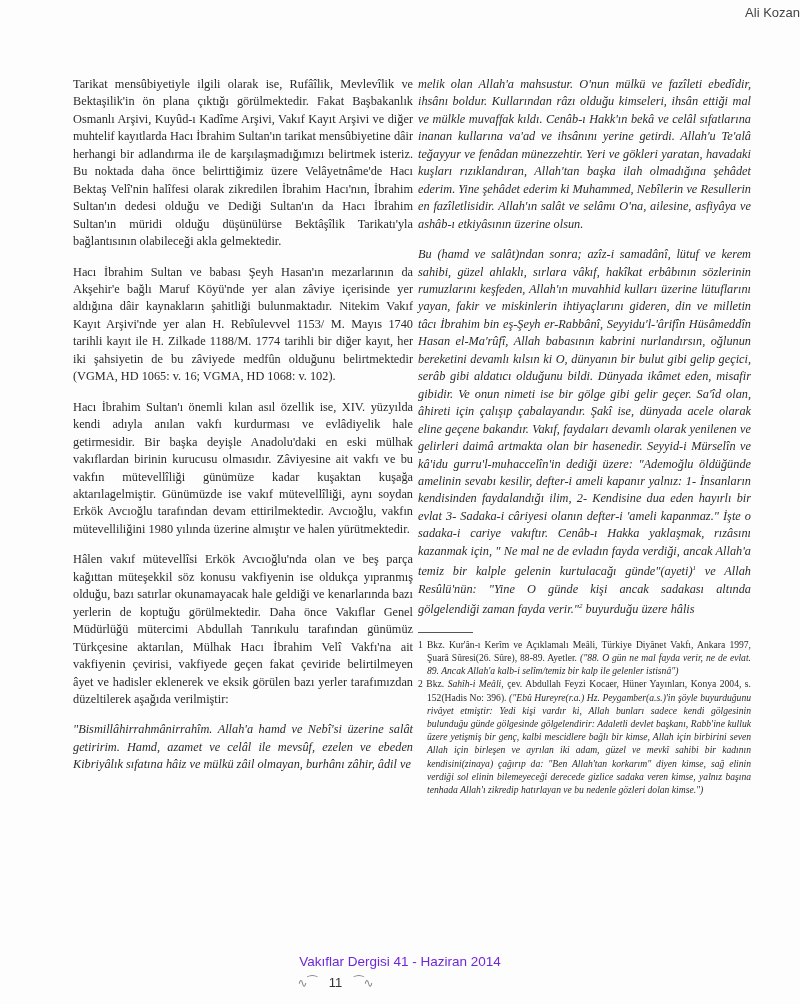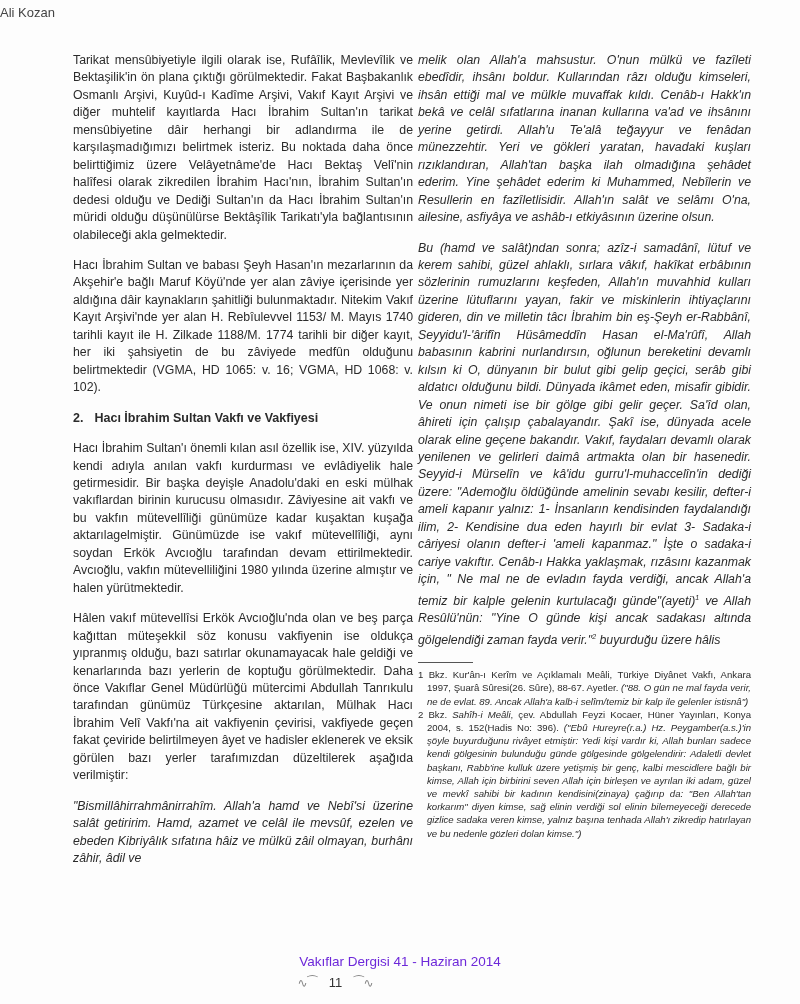--- a/index.html
+++ b/index.html
@@ -1,24 +1,24 @@
 <!DOCTYPE html>
 <html><head>
 <meta charset="utf-8">
 <style>
   html, body { margin: 0; padding: 0; }
   body {
     width: 800px; height: 1004px; background: #fdfdfd; position: relative; overflow: hidden;
     font-family: "Liberation Sans", "DejaVu Sans", sans-serif; color: #2b2b2b;
   }
   .header {
-    position: absolute; top: 5px; left: 0; width: 800px; text-align: left;
+    position: absolute; top: 5px; left: 0; width: 800px; text-align: right;
     font-size: 13px; color: #444;
   }
-  .col { position: absolute; top: 52px; width: 340px; font-size: 12.3px; line-height: 17.45px; }
+  .col { position: absolute; top: 76px; width: 340px; font-size: 12.3px; line-height: 17.45px; font-family: Liberation Serif, serif; }
   .col.left { left: 73px; }
   .col.right { left: 418px; width: 333px; }
   .col p { margin: 0 0 13px 0; text-align: justify; text-align-last: left; }
   .col p.it { font-style: italic; }
   .section-title { font-weight: bold; margin: 0 0 13px 0; font-size: 12.5px; }
   .section-title .num { display: inline-block; width: 18px; }
   .fn-rule { width: 55px; border-top: 1px solid #555; margin: 8px 0 5px 0; }
   .fn { font-size: 9.6px; line-height: 13.2px; margin: 0 0 0 0; padding-left: 9px; text-indent: -9px; text-align: justify; text-align-last: left; }
   .fn .it { font-style: italic; }
   .footer {
@@ -33,37 +33,33 @@
   sup { font-size: 7px; }
 </style>
 </head>
 <body>
 
 <div class="header">Ali Kozan</div>
 
 <div class="col left">
   <p>Tarikat mensûbiyetiyle ilgili olarak ise, Rufâîlik, Mevlevîlik ve Bektaşilik'in ön plana çıktığı görülmektedir. Fakat Başbakanlık Osmanlı Arşivi, Kuyûd-ı Kadîme Arşivi, Vakıf Kayıt Arşivi ve diğer muhtelif kayıtlarda Hacı İbrahim Sultan'ın tarikat mensûbiyetine dâir herhangi bir adlandırma ile de karşılaşmadığımızı belirtmek isteriz. Bu noktada daha önce belirttiğimiz üzere Velâyetnâme'de Hacı Bektaş Velî'nin halîfesi olarak zikredilen İbrahim Hacı'nın, İbrahim Sultan'ın dedesi olduğu ve Dediği Sultan'ın da Hacı İbrahim Sultan'ın müridi olduğu düşünülürse Bektâşîlik Tarikatı'yla bağlantısının olabileceği akla gelmektedir.</p>
   <p>Hacı İbrahim Sultan ve babası Şeyh Hasan'ın mezarlarının da Akşehir'e bağlı Maruf Köyü'nde yer alan zâviye içerisinde yer aldığına dâir kaynakların şahitliği bulunmaktadır. Nitekim Vakıf Kayıt Arşivi'nde yer alan H. Rebîulevvel 1153/ M. Mayıs 1740 tarihli kayıt ile H. Zilkade 1188/M. 1774 tarihli bir diğer kayıt, her iki şahsiyetin de bu zâviyede medfûn olduğunu belirtmektedir (VGMA, HD 1065: v. 16; VGMA, HD 1068: v. 102).</p>
-  <div class="section-title">
-    <span class="num">2.</span>
-    <span>Hacı İbrahim Sultan Vakfı ve Vakfiyesi</span>
-  </div>
   <p>Hacı İbrahim Sultan'ı önemli kılan asıl özellik ise, XIV. yüzyılda kendi adıyla anılan vakfı kurdurması ve evlâdiyelik hale getirmesidir. Bir başka deyişle Anadolu'daki en eski mülhak vakıflardan birinin kurucusu olmasıdır. Zâviyesine ait vakfı ve bu vakfın mütevellîliği günümüze kadar kuşaktan kuşağa aktarılagelmiştir. Günümüzde ise vakıf mütevellîliği, aynı soydan Erkök Avcıoğlu tarafından devam ettirilmektedir. Avcıoğlu, vakfın mütevelliliğini 1980 yılında üzerine almıştır ve halen yürütmektedir.</p>
   <p>Hâlen vakıf mütevellîsi Erkök Avcıoğlu'nda olan ve beş parça kağıttan müteşekkil söz konusu vakfiyenin ise oldukça yıpranmış olduğu, bazı satırlar okunamayacak hale geldiği ve kenarlarında bazı yerlerin de koptuğu görülmektedir. Daha önce Vakıflar Genel Müdürlüğü mütercimi Abdullah Tanrıkulu tarafından günümüz Türkçesine aktarılan, Mülhak Hacı İbrahim Velî Vakfı'na ait vakfiyenin çevirisi, vakfiyede geçen fakat çeviride belirtilmeyen âyet ve hadisler eklenerek ve eksik görülen bazı yerler tarafımızdan düzeltilerek aşağıda verilmiştir:</p>
   <p class="it">"Bismillâhirrahmânirrahîm. Allah'a hamd ve Nebî'si üzerine salât getiririm. Hamd, azamet ve celâl ile mevsûf, ezelen ve ebeden Kibriyâlık sıfatına hâiz ve mülkü zâil olmayan, burhânı zâhir, âdil ve</p>
 </div>
 
 <div class="col right">
   <p class="it">melik olan Allah'a mahsustur. O'nun mülkü ve fazîleti ebedîdir, ihsânı boldur. Kullarından râzı olduğu kimseleri, ihsân ettiği mal ve mülkle muvaffak kıldı. Cenâb-ı Hakk'ın bekâ ve celâl sıfatlarına inanan kullarına va'ad ve ihsânını yerine getirdi. Allah'u Te'alâ teğayyur ve fenâdan münezzehtir. Yeri ve gökleri yaratan, havadaki kuşları rızıklandıran, Allah'tan başka ilah olmadığına şehâdet ederim. Yine şehâdet ederim ki Muhammed, Nebîlerin ve Resullerin en fazîletlisidir. Allah'ın salât ve selâmı O'na, ailesine, asfiyâya ve ashâb-ı etkiyâsının üzerine olsun.</p>
   <p class="it"><span>Bu (hamd ve salât)ndan sonra; azîz-i samadânî, lütuf ve kerem sahibi, güzel ahlaklı, sırlara vâkıf, hakîkat erbâbının sözlerinin rumuzlarını keşfeden, Allah'ın muvahhid kulları üzerine lütuflarını yayan, fakir ve miskinlerin ihtiyaçlarını gideren, din ve milletin tâcı İbrahim bin eş-Şeyh er-Rabbânî, Seyyidu'l-'ârifîn Hüsâmeddîn Hasan el-Ma'rûfî, Allah babasının kabrini nurlandırsın, oğlunun bereketini devamlı kılsın ki O, dünyanın bir bulut gibi gelip geçici, serâb gibi aldatıcı olduğunu bildi. Dünyada ikâmet eden, misafir gibidir. Ve onun nimeti ise bir gölge gibi gelir geçer. Sa'îd olan, âhireti için çalışıp çabalayandır. Şakî ise, dünyada acele olarak eline geçene bakandır. Vakıf, faydaları devamlı olarak yenilenen ve gelirleri daimâ artmakta olan bir hasenedir. Seyyid-i Mürselîn ve kâ'idu gurru'l-muhaccelîn'in dediği üzere: "Ademoğlu öldüğünde amelinin sevabı kesilir, defter-i ameli kapanır yalnız: 1- İnsanların kendisinden faydalandığı ilim, 2- Kendisine dua eden hayırlı bir evlat 3- Sadaka-i câriyesi olanın defter-i 'ameli kapanmaz." İşte o sadaka-i cariye vakıftır. Cenâb-ı Hakka yaklaşmak, rızâsını kazanmak için, " Ne mal ne de evladın fayda verdiği, ancak Allah'a temiz bir kalple gelenin kurtulacağı günde"(ayeti)</span><sup>1</sup><span> ve Allah Resûlü'nün: "Yine O günde kişi ancak sadakası altında gölgelendiği zaman fayda verir."</span><sup>2</sup><span> buyurduğu üzere hâlis</span></p>
 
   <div class="fn-rule"></div>
   <div class="fn">
     <span>1</span>
-    <span>Bkz. Kur'ân-ı Kerîm ve Açıklamalı Meâli, Türkiye Diyânet Vakfı, Ankara 1997, Şuarâ Sûresi(26. Sûre), 88-67. Ayetler.</span>
+    <span>Bkz. Kur'ân-ı Kerîm ve Açıklamalı Meâli, Türkiye Diyânet Vakfı, Ankara 1997, Şuarâ Sûresi(26. Sûre), 88-89. Ayetler.</span>
     <span class="it">("88. O gün ne mal fayda verir, ne de evlat. 89. Ancak Allah'a kalb-i selîm/temiz bir kalp ile gelenler istisnâ")</span>
   </div>
   <div class="fn">
     <span>2</span>
     <span>Bkz. </span><span class="it">Sahîh-i Meâli</span><span>, çev. Abdullah Feyzi Kocaer, Hüner Yayınları, Konya 2004, s. 152(Hadis No: 396).</span>
     <span class="it">("Ebû Hureyre(r.a.) Hz. Peygamber(a.s.)'in şöyle buyurduğunu rivâyet etmiştir: Yedi kişi vardır ki, Allah bunları sadece kendi gölgesinin bulunduğu günde gölgesinde gölgelendirir: Adaletli devlet başkanı, Rabb'ine kulluk üzere yetişmiş bir genç, kalbi mescidlere bağlı bir kimse, Allah için birbirini seven Allah için birleşen ve ayrılan iki adam, güzel ve mevkî sahibi bir kadının kendisini(zinaya) çağırıp da: "Ben Allah'tan korkarım" diyen kimse, sağ elinin verdiği sol elinin bilemeyeceği derecede gizlice sadaka veren kimse, yalnız başına tenhada Allah'ı zikredip hatırlayan ve bu nedenle gözleri dolan kimse.")</span>
   </div>
 </div>
 
 <div class="footer">Vakıflar Dergisi 41 - Haziran 2014</div>

